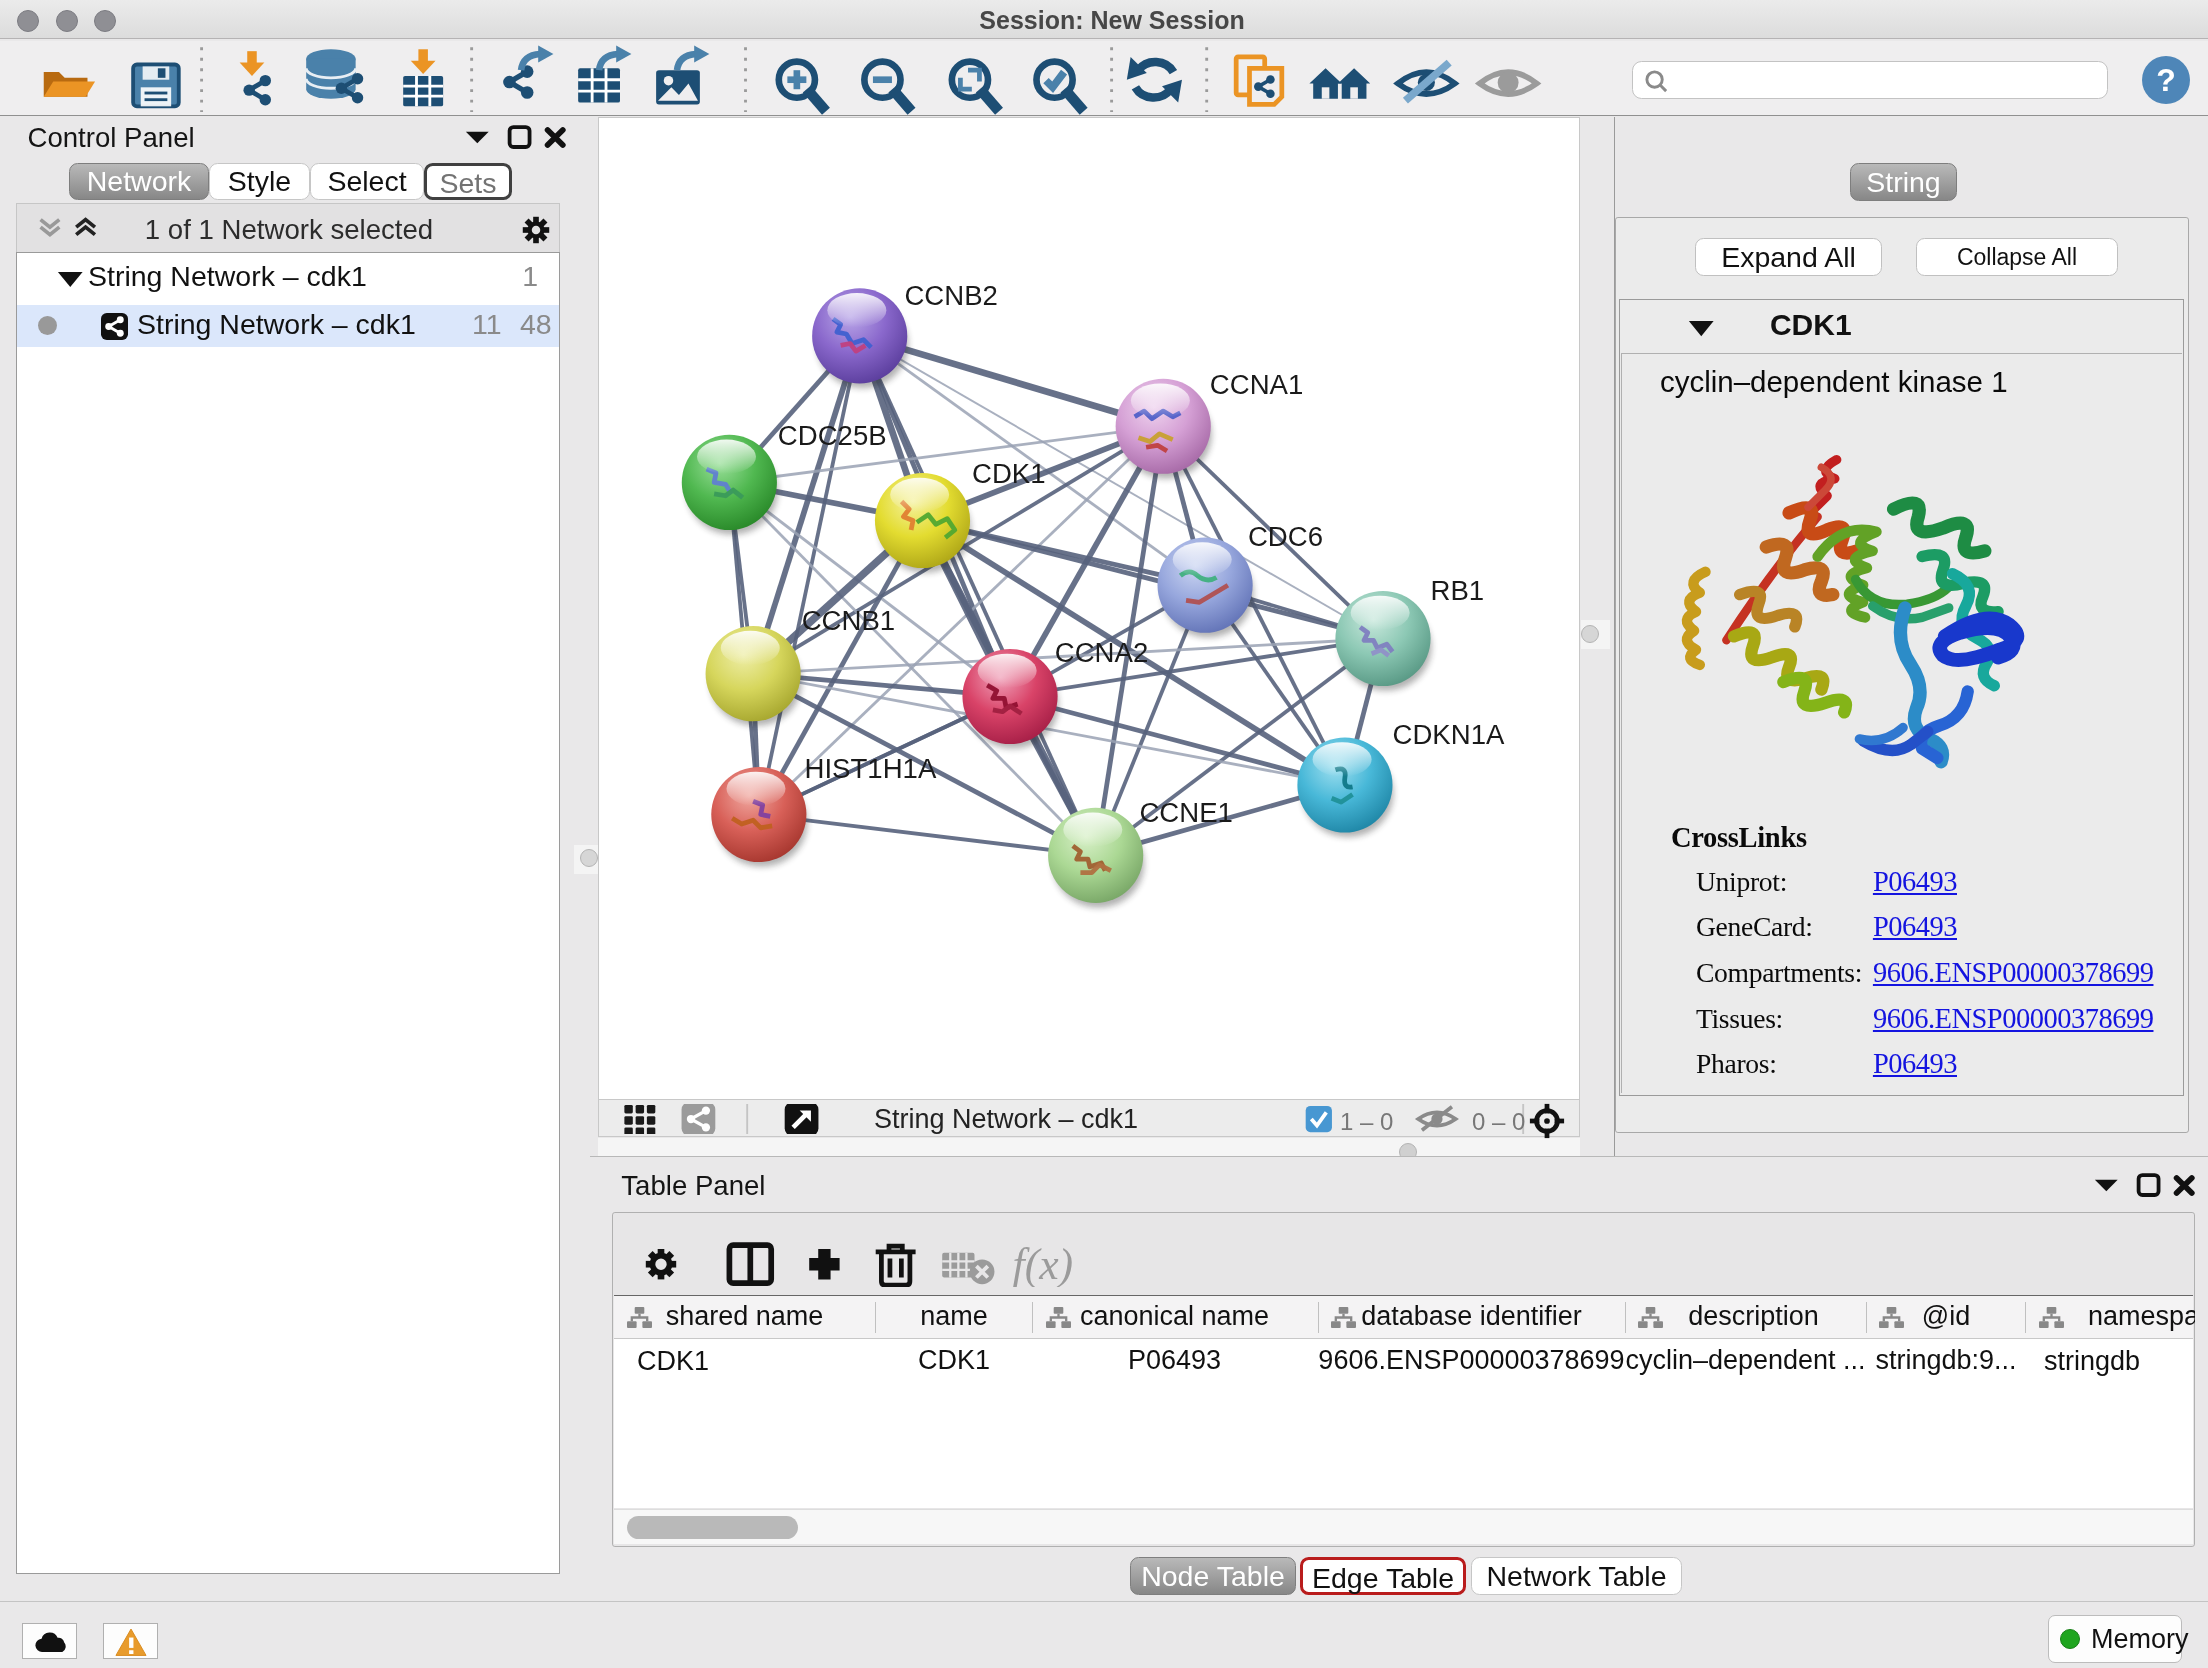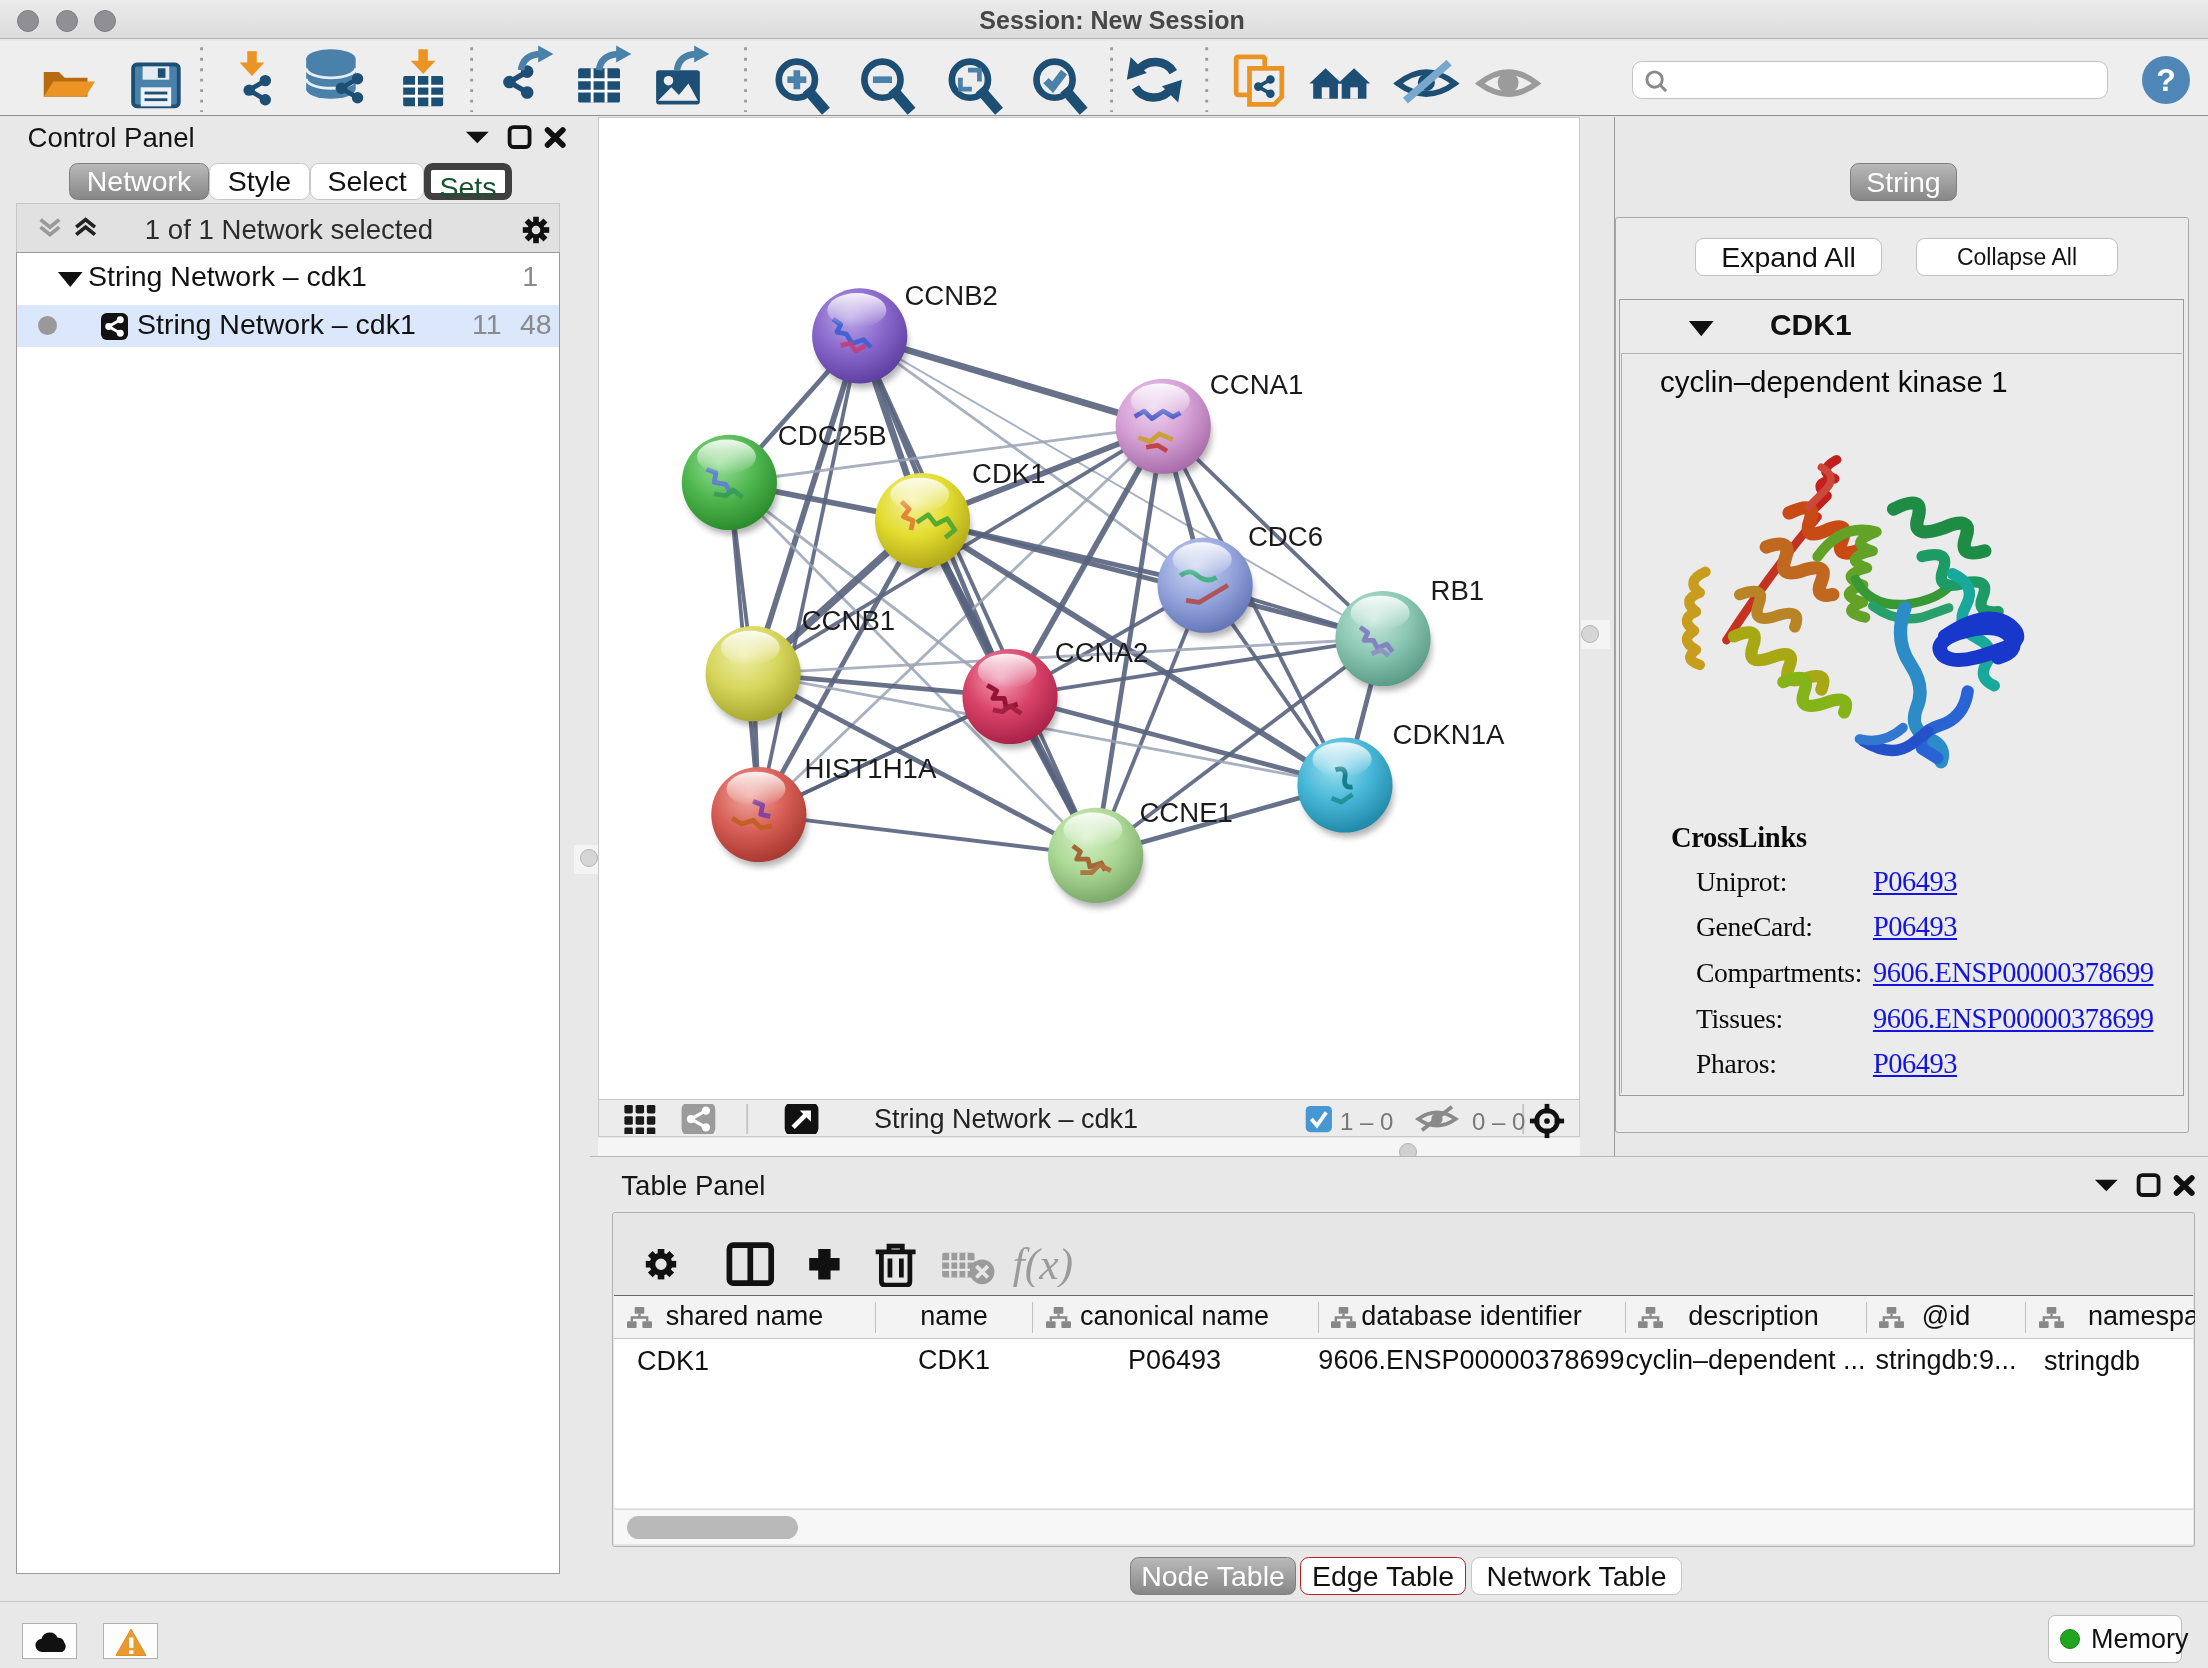--- a/index.html
+++ b/index.html
@@ -153,21 +153,21 @@
   <div class="abs" style="left:18px;top:1.9px;font-size:27.6px;color:#151515;">Control Panel</div>
   <svg class="abs" style="left:454px;top:3.8px" width="114" height="27" viewBox="0 0 120 28">
     <polygon points="2,8 26,8 14,20" fill="#111"></polygon>
     <rect x="48" y="3" width="21" height="21" rx="4" fill="none" stroke="#111" stroke-width="4"></rect>
     <path d="M 88 6 L 104 22 M 104 6 L 88 22" stroke="#111" stroke-width="6" stroke-linecap="round"></path>
   </svg>
 </div>
 <div class="abs" style="left:69px;top:163px;width:140px;height:37px;border-radius:8.6px;background:linear-gradient(#b9b9b9,#878787);color:#fff;border:1px solid #7e7e7e;font-size:28.5px;text-align:center;line-height:35px;">Network</div>
 <div class="abs" style="left:209px;top:163px;width:101px;height:37px;border-radius:8.6px;background:#fff;color:#111;border:1px solid #c6c6c6;font-size:28.5px;text-align:center;line-height:35px;">Style</div>
 <div class="abs" style="left:310px;top:163px;width:114px;height:37px;border-radius:8.6px;background:#fff;color:#111;border:1px solid #c6c6c6;font-size:28.5px;text-align:center;line-height:35px;">Select</div>
-<div class="abs" style="left:424px;top:163px;width:88px;height:37px;border-radius:8.6px;background:#fff;color:#14532d;border:7px solid #404040;font-size:28.5px;text-align:center;line-height:35px;">Sets</div>
+<div class="abs" style="left:424px;top:163px;width:88px;height:37px;border-radius:8.6px;background:#fff;color:#737373;border:3px solid #404040;font-size:28.5px;text-align:center;line-height:35px;">Sets</div>
 <div class="abs" style="left:16px;top:203px;width:544px;height:49px;background:#e2e1e2;border:1px solid #c6c6c6;border-bottom:none;">
 <svg class="abs" style="left:19px;top:9.5px" width="86" height="30" viewBox="0 0 90 32">
   <path d="M 4 6 L 14 14 L 24 6 M 4 14 L 14 22 L 24 14" fill="none" stroke="#999" stroke-width="4"></path>
   <path d="M 42 14 L 52 6 L 62 14 M 42 22 L 52 14 L 62 22" fill="none" stroke="#222" stroke-width="4"></path>
 </svg>
 <div class="abs" style="left:0;top:9.5px;width:544px;text-align:center;font-size:27.6px;color:#2c2c2c;">1 of 1 Network selected</div>
 <svg class="abs" style="left:502px;top:8.6px" width="34" height="34" viewBox="0 0 36 36">
   <g fill="#111">
         <circle cx="18" cy="18" r="9"></circle>
   <g stroke="#111" stroke-width="6">
@@ -645,21 +645,21 @@
           <div class="abs" style="left:1011px;top:4.8px;width:241px;text-align:center;font-size:27px;color:#111;white-space:nowrap;">cyclin–dependent ...</div>
           <div class="abs" style="left:1252px;top:4.8px;width:160px;text-align:center;font-size:27px;color:#111;white-space:nowrap;">stringdb:9...</div>
           <div class="abs" style="left:1430px;top:5.7px;font-size:27px;color:#111;">stringdb</div>
         </div>
       </div>
       <div class="abs" style="left:1px;top:296px;width:1579px;height:35px;background:#f7f7f7;border-top:1px solid #ddd;">
         <div class="abs" style="left:13.3px;top:5.7px;width:171px;height:23px;border-radius:11.4px;background:#b9b9b9;"></div>
       </div>
     </div>
     <div class="abs" style="left:540px;top:400px;width:166px;height:38px;border-radius:8.6px;background:linear-gradient(#b9b9b9,#878787);color:#fff;border:1px solid #7e7e7e;font-size:28.5px;text-align:center;line-height:36px;">Node Table</div>
-    <div class="abs" style="left:710px;top:400px;width:166px;height:38px;border-radius:8.6px;background:#fff;color:#111;border:1px solid #b91c1c;font-size:28.5px;text-align:center;line-height:36px;">Edge Table</div>
+    <div class="abs" style="left:710px;top:400px;width:166px;height:38px;border-radius:8.6px;background:#fff;color:#111;border:3px solid #b91c1c;font-size:28.5px;text-align:center;line-height:36px;">Edge Table</div>
     <div class="abs" style="left:881px;top:400px;width:211px;height:38px;border-radius:8.6px;background:#fff;color:#111;border:1px solid #c6c6c6;font-size:28.5px;text-align:center;line-height:36px;">Network Table</div>
   </div>
 <div class="abs" style="left:0;top:1601px;width:2208px;height:68px;background:#e9e8e9;border-top:1.9px solid #c4c4c4;">
     <div class="abs" style="left:22px;top:21px;width:55px;height:36px;background:#fdfdfd;border:1.9px solid #b0b0b0;">
 <svg class="abs" style="left:10.5px;top:6.7px" width="34" height="23" viewBox="0 0 36 24">
         <path d="M 9 22 a 7 7 0 0 1 -1 -14 a 9 9 0 0 1 17 -1 a 6 6 0 0 1 7 5 a 6.5 6.5 0 0 1 -2 10 Z" fill="#111"></path>
       </svg>
 </div>
     <div class="abs" style="left:103px;top:21px;width:55px;height:36px;background:#fdfdfd;border:1.9px solid #b0b0b0;">
 <svg class="abs" style="left:10.5px;top:3.8px" width="32" height="28.5" viewBox="0 0 34 30">

